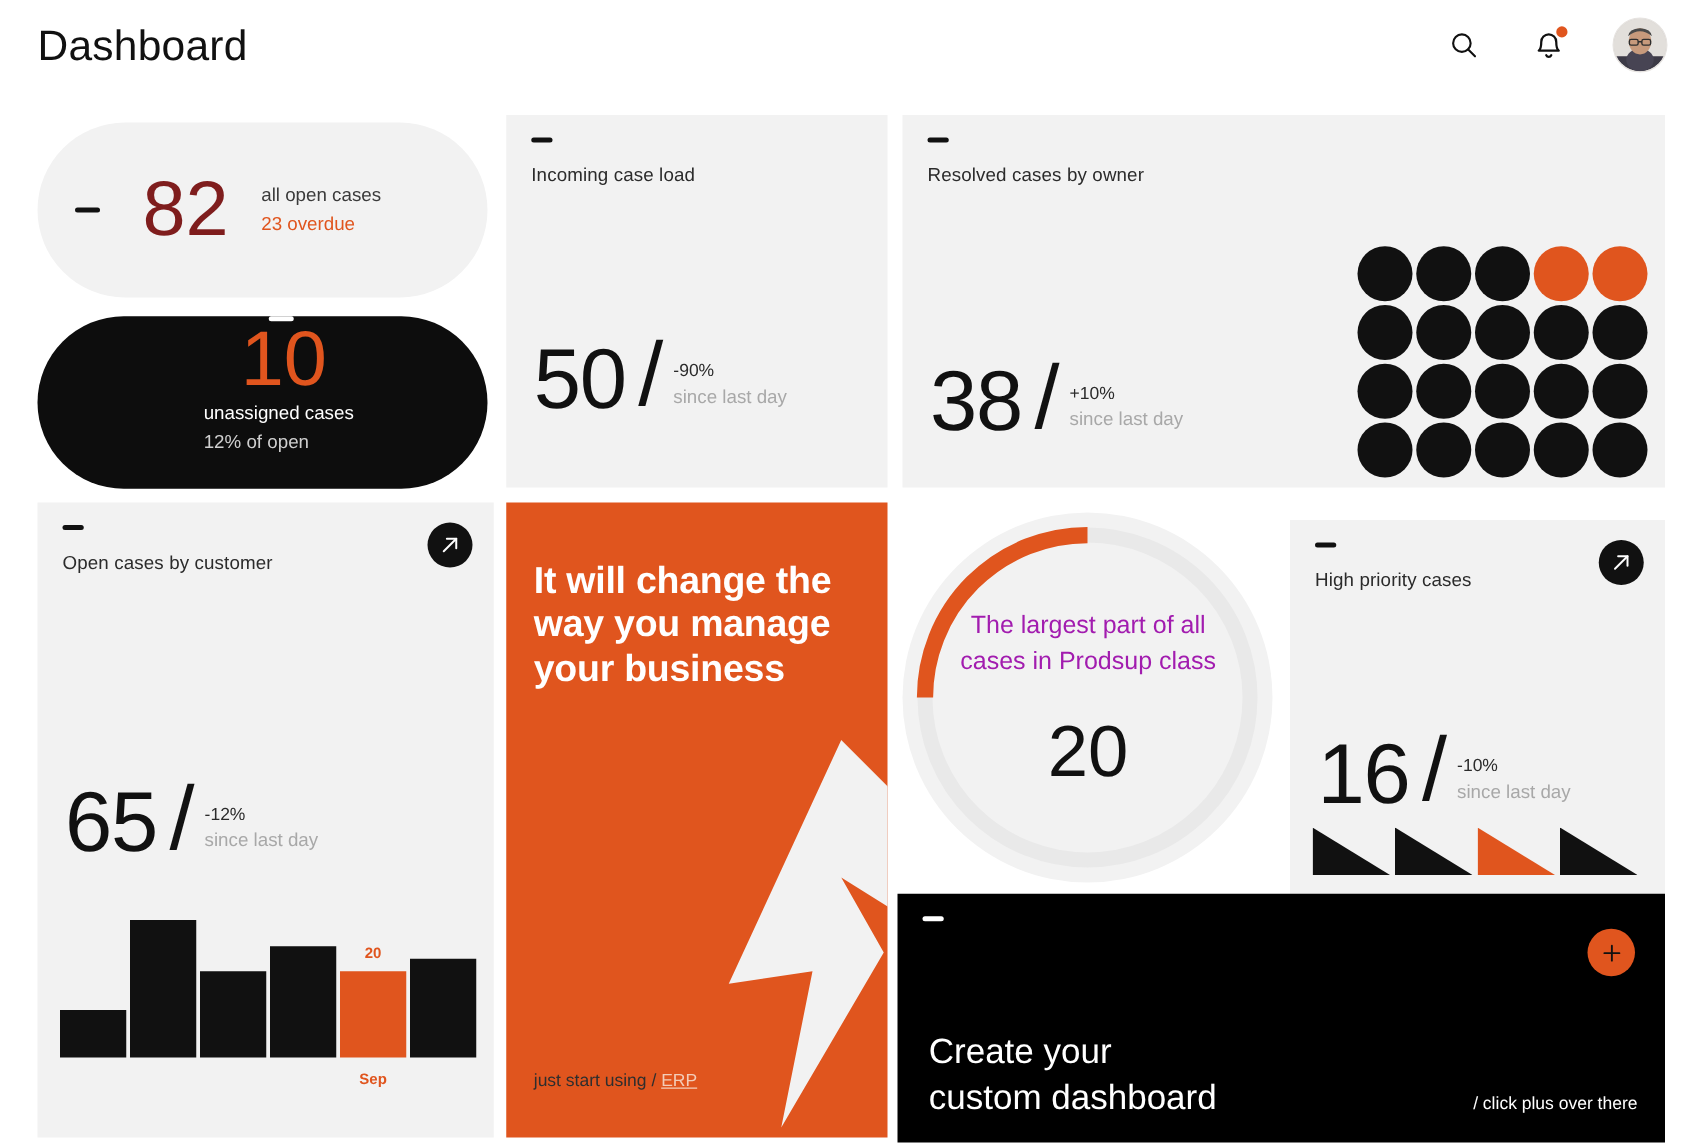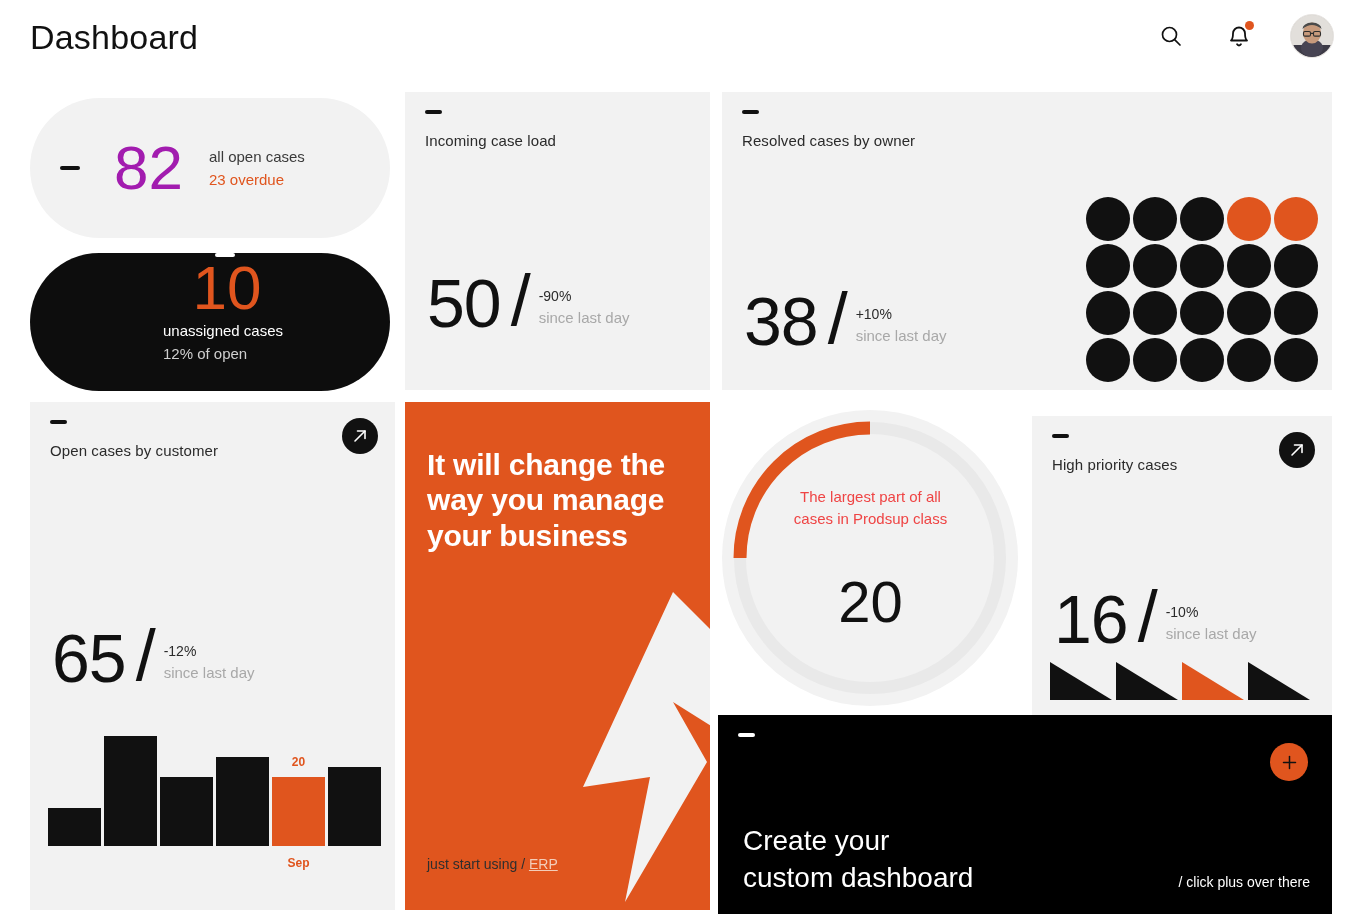--- a/index.html
+++ b/index.html
@@ -78,21 +78,21 @@
   .pill .pill-dash {
     width: 20px; height: 4px; border-radius: 2px; margin-left: 30px; flex: none;
   }
   .pill-num { font-size: 62px; font-weight: 300; line-height: 1; margin-left: 34px; }
   .pill-text { margin-left: 26px; }
   .pill-label { font-size: 15px; line-height: 1.55; }
   .pill-sub { font-size: 15px; line-height: 1.55; }
 
   .pill-light { background: #F2F2F2; }
   .pill-light .pill-dash { background: #111; }
-  .pill-light .pill-num { color: #a21caf; }
+  .pill-light .pill-num { color: #7f1d1d; }
   .pill-light .pill-label { color: #3a3a3a; }
   .pill-light .pill-sub { color: #E0551E; }
 
   .pill-dark { background: #0d0d0d; flex-direction: column; }
   .pill-dark .pill-dash { background: #ffffff; }
   .pill-dark .pill-num { color: #E0551E; }
   .pill-dark .pill-label { color: #ffffff; }
   .pill-dark .pill-sub { color: #cfcfcf; }
 
   
@@ -148,21 +148,21 @@
   .promo-foot {
     position: absolute; left: 22px; bottom: 38px;
     font-size: 14px; color: #2e2e2e;
   }
   .promo-foot .muted { color: #f3cdb9; text-decoration: underline; }
 
   
   .donut-wrap { position: absolute; }
   .donut-center {
     position: absolute; left: 0; right: 0; top: 78px;
-    text-align: center; font-size: 15px; line-height: 1.45; color: #ef4444;
+    text-align: center; font-size: 20px; line-height: 1.45; color: #a21caf;
   }
   .donut-value {
     position: absolute; left: 0; right: 0; top: 160px;
     text-align: center; font-size: 58px; font-weight: 300; color: #111;
   }
 
   
   .create-card { position: absolute; background: #000000; }
   .create-head {
     position: absolute; left: 25px; bottom: 44px;

